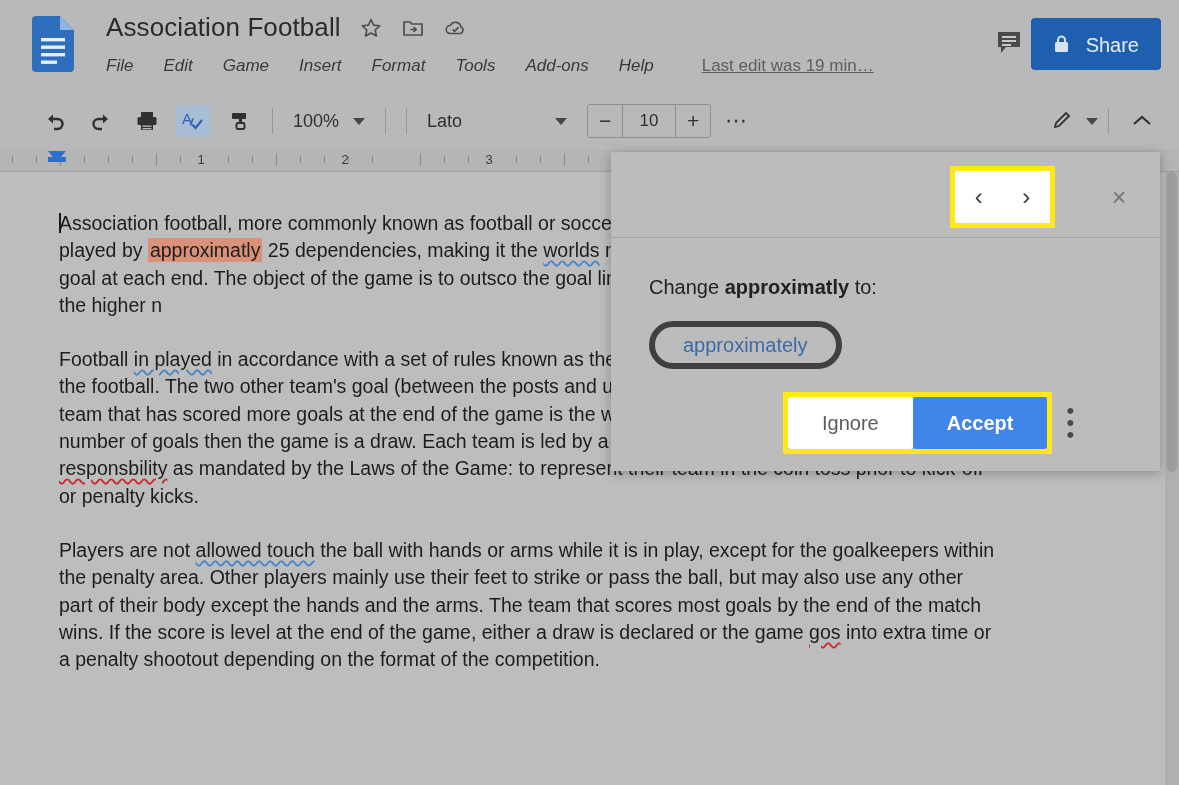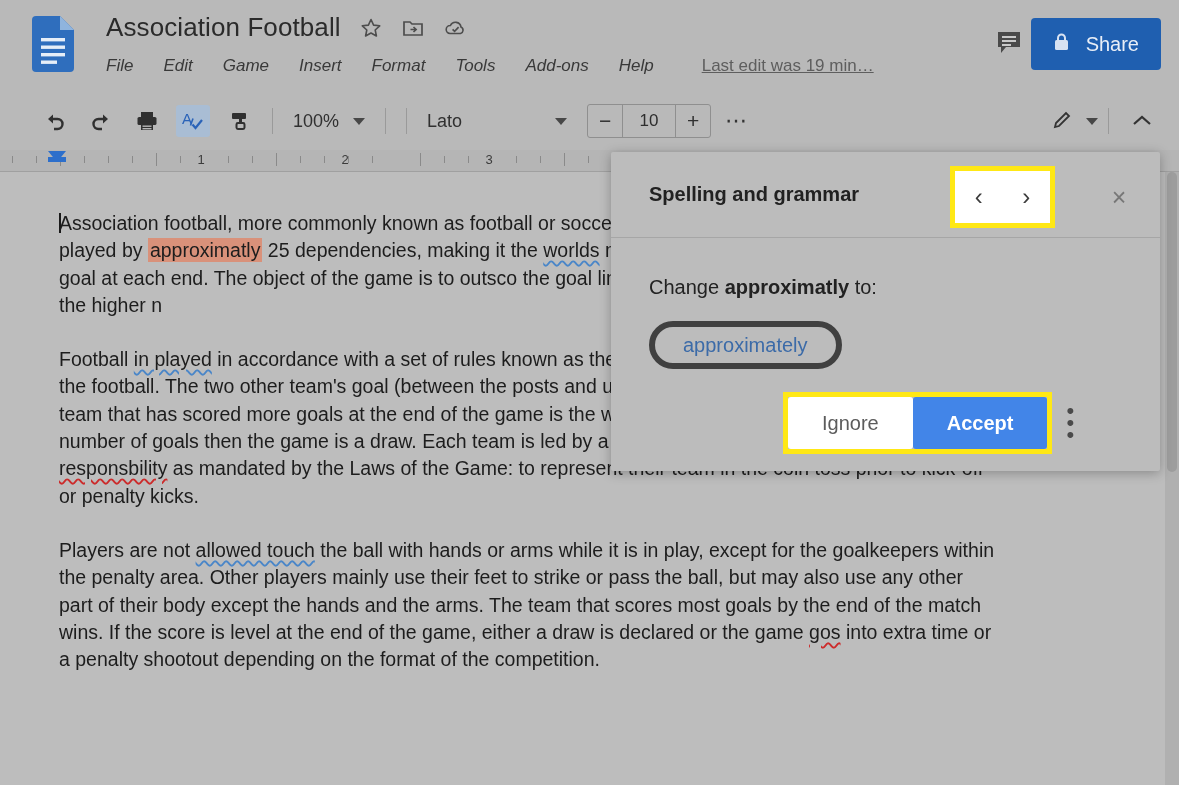--- a/index.html
+++ b/index.html
@@ -48,24 +48,24 @@
     margin-left: 18px;
   }
 
   .comment-btn {
     position: absolute; right: 152px; top: 26px;
     width: 34px; height: 34px;
     display: flex; align-items: center; justify-content: center;
   }
   .share-btn {
     position: absolute; right: 18px; top: 18px;
-    height: 52px; padding: 8px 22px;
+    height: 52px; padding: 16px 22px;
     background: #1f5fb0;
     border-radius: 4px;
-    display: flex; align-items: center; gap: 16px;
+    display: flex; gap: 16px;
     color: #e8eef7; font-size: 20px;
   }
 
   
   .toolbar {
     position: absolute; left: 0; top: 92px;
     width: 1179px; height: 58px;
     background: #b9b9b9;
     display: flex; align-items: center;
   }
@@ -451,21 +451,20 @@
 
       </div>
     </div>
     <div class="doc-scrollbar">
       <div class="thumb"></div>
     </div>
   </div>
 
   <div class="dialog">
     <div class="dlg-head">
-      <div class="dlg-title">Spelling and grammar</div>
 
       <div class="nav-box">
         <span class="nav-arrow">‹</span>
         <span class="nav-arrow">›</span>
       </div>
 
       <div class="dlg-close">×</div>
     </div>
 
     <div class="dlg-body">

